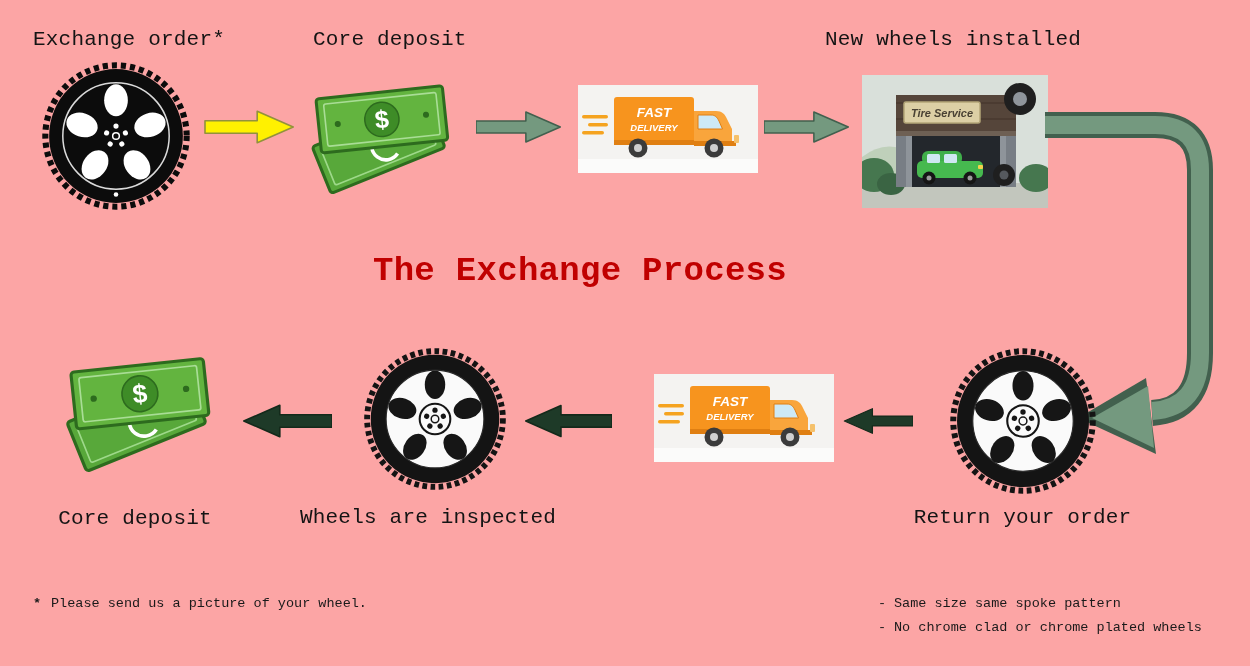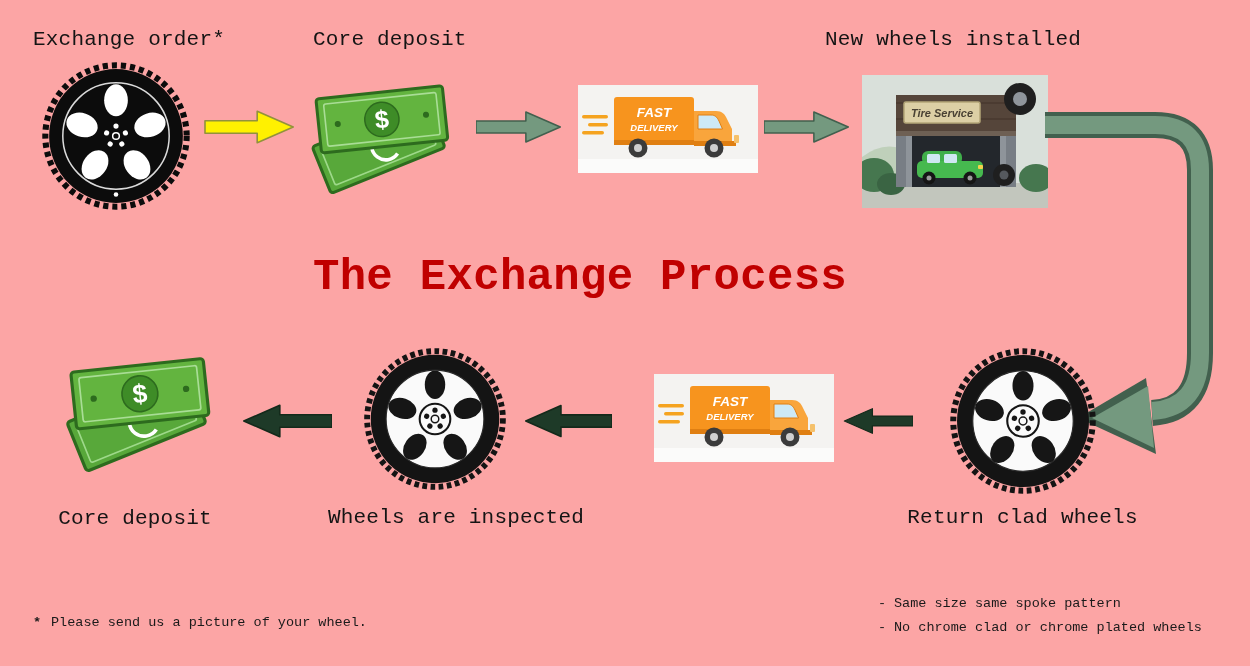--- a/index.html
+++ b/index.html
@@ -4,21 +4,21 @@
 <style>
   html,body{margin:0;padding:0;background:#ffffff;}
   .canvas{
     position:relative;width:1250px;height:666px;background:#fca5a5;
     font-family:Liberation Mono, monospace;color:#111;overflow:hidden;
   }
   .label{position:absolute;font-size:21px;font-weight:500;color:#141414;letter-spacing:.2px;white-space:nowrap;}
   .label.center{text-align:center;white-space:normal;}
   .title{
     position:absolute;left:295px;top:252px;width:570px;text-align:center;
-    font-size:44px;font-weight:700;color:#C00000;letter-spacing:.3px;
+    font-size:34px;font-weight:700;color:#C00000;letter-spacing:.3px;
   }
   .icon{position:absolute;display:block;}
   .arrow{position:absolute;display:block;}
   .arrow-yellow{color:#FFF100;--arrow-stroke:#92923c;}
   .arrow-green{color:#74997F;--arrow-stroke:#42604e;}
   .arrow-dark{color:#1e3a28;--arrow-stroke:#142a1b;}
   svg text{font-family:"Liberation Sans", sans-serif;}
   .footnotes{position:absolute;font-size:13.5px;color:#1a1a1a;}
   .footnote-line{margin-bottom:9px;white-space:nowrap;}
   .fn-marker{display:inline-block;min-width:18px;font-weight:700;}
@@ -220,24 +220,24 @@
       <use href="#sym-arrow-left"></use>
     </svg>
 
   <svg class="icon" style="left:948px;top:346px;" width="150" height="150">
       <use href="#sym-wheel-white"></use>
     </svg>
 
   <div class="label center" style="left:30px;top:503px;width:210px;line-height:1.55;">
     <div>Core deposit</div>
   </div>
-  <div class="label center" style="left:316px;top:506px;width:280px;">Wheels are inspected</div>
-  <div class="label center" style="left:900px;top:506px;width:245px;">Return clad wheels</div>
-
-  <div class="footnotes" style="left:33px;top:596px;margin-top:19px;">
+  <div class="label center" style="left:288px;top:506px;width:280px;">Wheels are inspected</div>
+  <div class="label center" style="left:900px;top:506px;width:245px;">Return your order</div>
+
+  <div class="footnotes" style="left:33px;top:596px;">
     <div class="footnote-line">
       <span class="fn-marker">*</span><span>Please send us a picture of your wheel.</span>
     </div>
   </div>
 
   <div class="footnotes" style="left:878px;top:596px;">
     <div class="footnote-line">
       <span class="fn-marker dash">-</span><span>Same size same spoke pattern</span>
     </div>
     <div class="footnote-line">

